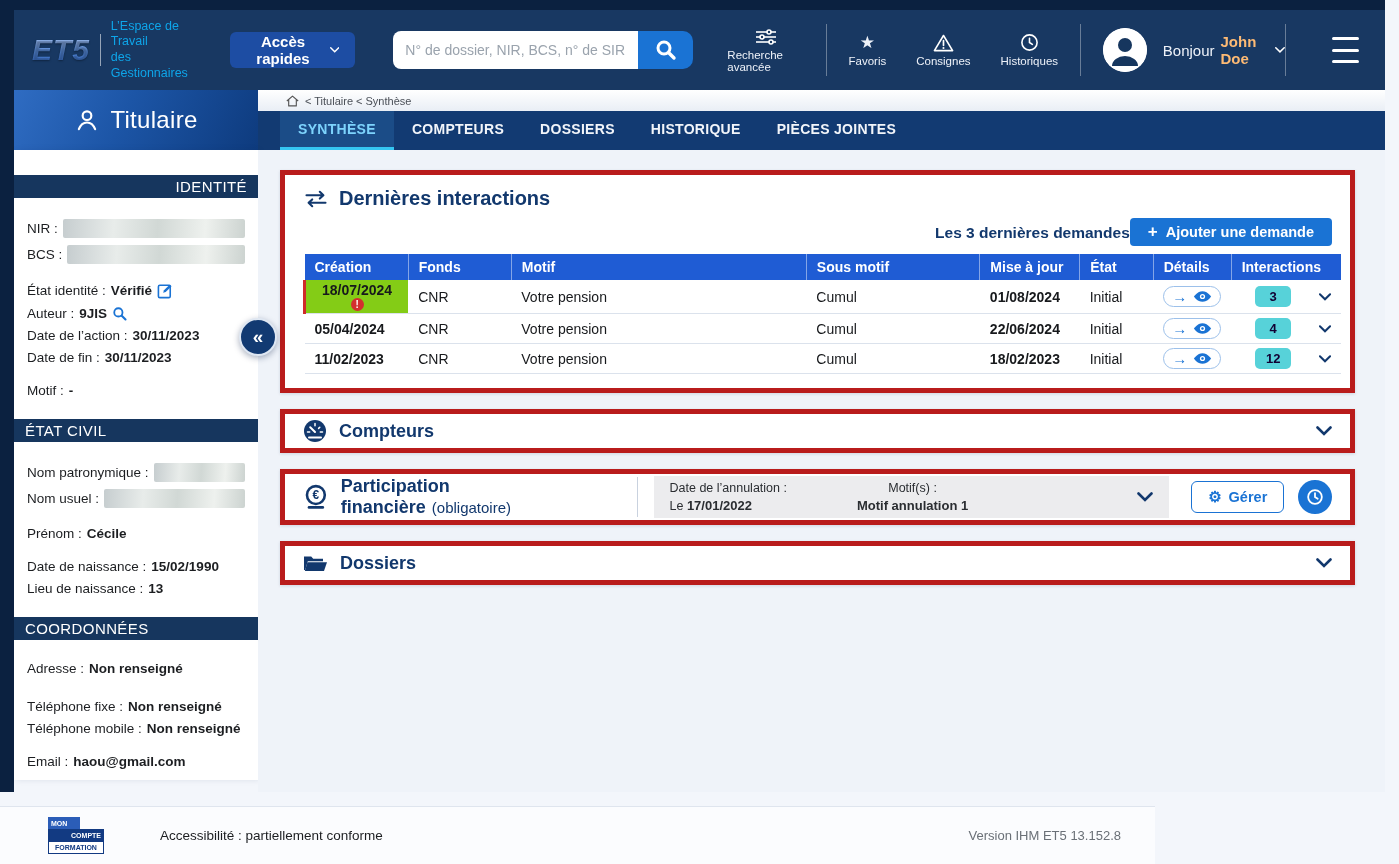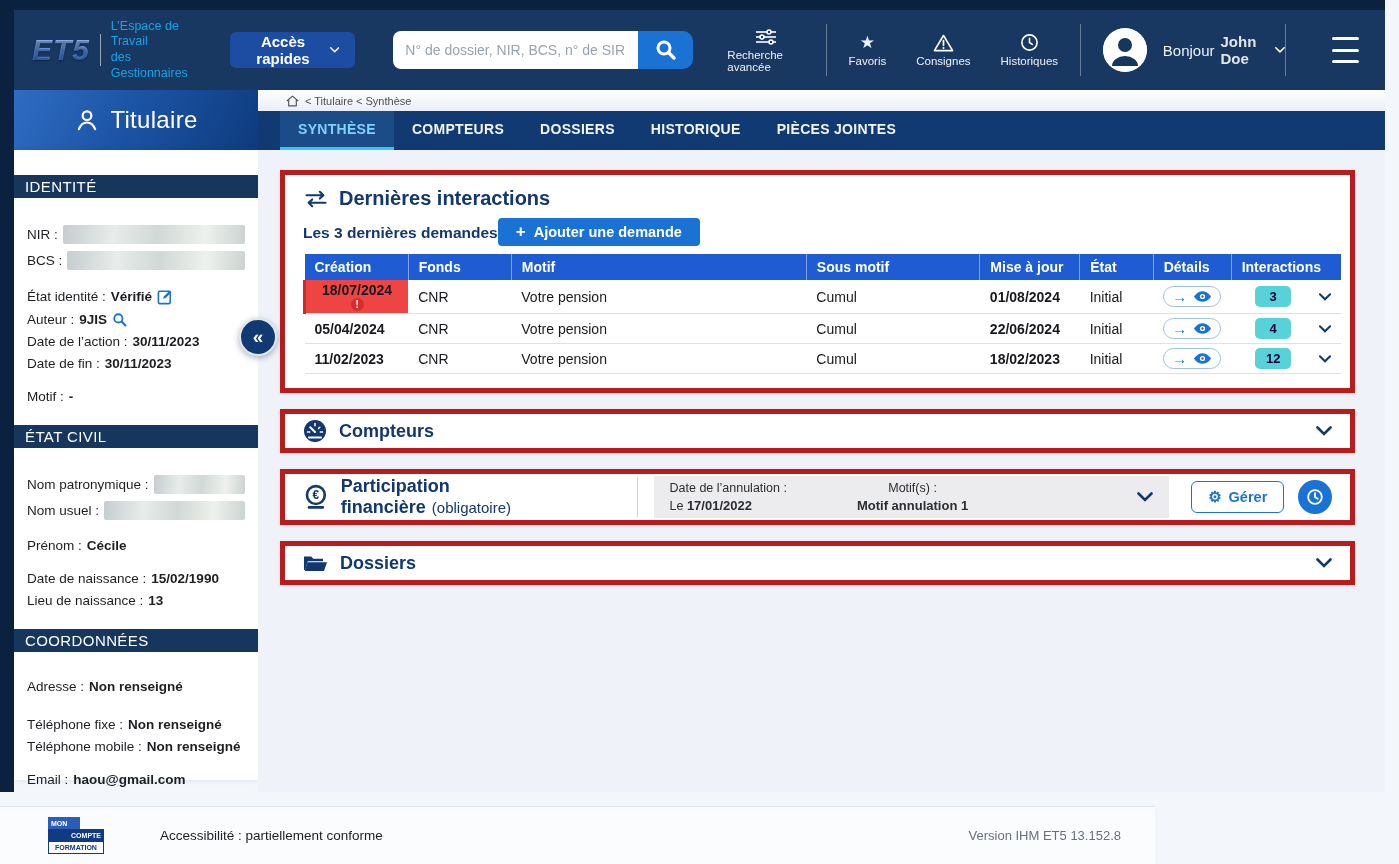--- a/index.html
+++ b/index.html
@@ -35,21 +35,21 @@
   .hdr-col { display:flex; flex-direction:column; align-items:center; gap:3px; cursor:pointer; color:#eef2f9; }
   .hdr-col .lbl { font-size:11.5px; }
   .adv { margin-left:34px; }
   .vdiv { width:1px; height:52px; background:rgba(255,255,255,.35); margin:0 22px; }
   .hdr-icons { display:flex; gap:30px; align-items:center; }
   .star-glyph { font-size:17px; line-height:18px; }
 
   .userzone { display:flex; align-items:center; gap:16px; cursor:pointer; }
   .avatar { width:44px; height:44px; border-radius:50%; background:#fff; overflow:hidden; flex:none; }
   .greet { font-size:15px; color:#eef2f9; display:flex; gap:6px; align-items:center; }
-  .greet b { color:#e5e5e5; }
+  .greet b { color:#fdba74; }
 
   .burger { margin:0 26px 0 24px; width:36px; height:26px; display:flex; flex-direction:column;
             justify-content:space-between; cursor:pointer; }
   .burger span { height:3px; background:#fff; border-radius:2px; }
 
   
   .side-band { position:absolute; left:14px; top:90px; width:244px; height:60px;
                background:linear-gradient(115deg,#2f6cc2 0%,#1c55a6 45%,#0e3b7e 100%);
                display:flex; align-items:center; justify-content:center; gap:10px; color:#fff; }
   .side-band .ttl { font-size:24px; font-weight:400; letter-spacing:.3px; }
@@ -61,22 +61,22 @@
   .tabbar { position:absolute; left:258px; top:111px; width:1127px; height:39px; background:#123a72;
             display:flex; align-items:stretch; padding-left:22px; }
   .tab { display:flex; align-items:center; padding:0 18px; color:#f2f5fa; font-size:14px; font-weight:600;
          letter-spacing:.3px; cursor:pointer; border-bottom:3px solid transparent; }
   .tab.active { color:#7dd3fc; background:#1b4c87; border-bottom-color:#35c6f2; }
 
   
   .sidebar { position:absolute; left:14px; top:150px; width:244px; height:630px; background:#fff;
              box-shadow:2px 0 6px rgba(20,40,80,.10); font-size:13.5px; color:#1c1e21; }
   .sec-head { background:#16365e; color:#fff; font-size:15px; padding:3px 11px; letter-spacing:.4px; }
-  .sec-head.first { margin-top:25px; }
-  .sec-body { padding:20px 13px 14px 13px; }
+  .sec-head.first { margin-top:25px;text-align:right; }
+  .sec-body { padding:14px 13px 14px 13px; }
   .frow { display:flex; align-items:center; margin:7px 0; gap:5px; flex-wrap:nowrap; }
   .frow .lab { white-space:nowrap; }
   .frow b { font-weight:bold; }
   .redacted { display:inline-block; height:19px; border-radius:2px; flex:1;
               background:linear-gradient(94deg,#c6cdcf 0%,#e8ecea 28%,#d1d8d5 52%,#eef1ee 78%,#ccd3d0 100%);
               filter:blur(.4px); }
   .gap-sm { height:4px; } .gap-md { height:9px; }
   .ic-btn { display:inline-flex; align-items:center; justify-content:center; cursor:pointer; border:none;
             background:transparent; padding:0; }
 
@@ -84,33 +84,33 @@
                   background:#123a72; color:#fff; border:2px solid #dfe7f2; font-size:19px; font-weight:bold;
                   display:flex; align-items:center; justify-content:center; cursor:pointer;
                   box-shadow:0 2px 6px rgba(10,30,70,.35); z-index:5; }
 
   
   .content { position:absolute; left:258px; top:150px; width:1127px; height:642px; background:#eff3f9;
              padding:20px 30px 0 22px; }
   .card { background:#fff; border:5px solid #b91c1c; border-radius:0; box-shadow:0 1px 3px rgba(16,42,85,.14); }
   .card1 { width:1075px; padding:12px 18px 14px 18px; }
   .c1-title { display:flex; align-items:center; gap:10px; color:#12386d; font-size:20px; font-weight:bold; }
-  .c1-sub { display:flex; align-items:flex-start; justify-content:flex-start; margin-top:8px; }
+  .c1-sub { display:flex; align-items:flex-start; justify-content:flex-end; margin-top:8px; }
   .c1-sub .s { color:#12386d; font-size:15.5px; font-weight:bold; padding-top:6px; }
   .add-btn { background:#1a73d4; color:#fff; border:none; border-radius:4px; height:28px; padding:0 18px;
              font-size:14.5px; font-weight:600; display:flex; align-items:center; gap:8px; cursor:pointer;
              font-family:inherit; }
 
   table.tbl { border-collapse:collapse; width:1038px; margin-top:8px; font-size:14px; color:#17191c; }
   .tbl th { background:#1f5cd4; color:#fff; text-align:left; font-weight:600; font-size:14px;
             padding:5px 10px; border-right:1px solid rgba(255,255,255,.45); }
   .tbl th:last-child { border-right:none; }
   .tbl td { background:#fff; padding:4px 10px; border-bottom:1px solid #dbe2ec; height:29px; }
   .tbl td.b { font-weight:bold; }
-  td.c-alert { background:#ef4444; border-left:3px solid #cf2a2a; padding:2px 6px; }
+  td.c-alert { background:#84cc16; border-left:3px solid #cf2a2a; padding:2px 6px; }
   .alert-ic { width:13px; height:13px; border-radius:50%; background:#d32f2f; color:#fff; font-size:10px;
               font-weight:bold; line-height:13px; text-align:center; margin:0 auto; }
   .detail-pill { display:flex; align-items:center; gap:6px; border:1px solid #9cc0ea; border-radius:14px;
                  padding:2px 8px; width:fit-content; background:#fff; cursor:pointer; }
   .detail-arrow { color:#1a73d4; font-weight:bold; font-size:15px; line-height:1; cursor:pointer; }
   .inter-cell { display:flex; align-items:center; justify-content:space-between; }
   .badge { background:#57d2d9; border-radius:5px; min-width:36px; height:21px; display:flex; align-items:center;
            justify-content:center; font-weight:bold; font-size:13px; color:#103; margin-left:14px; }
   .chev-btn { background:none; border:none; cursor:pointer; color:#12386d; display:flex; align-items:center; }
 

